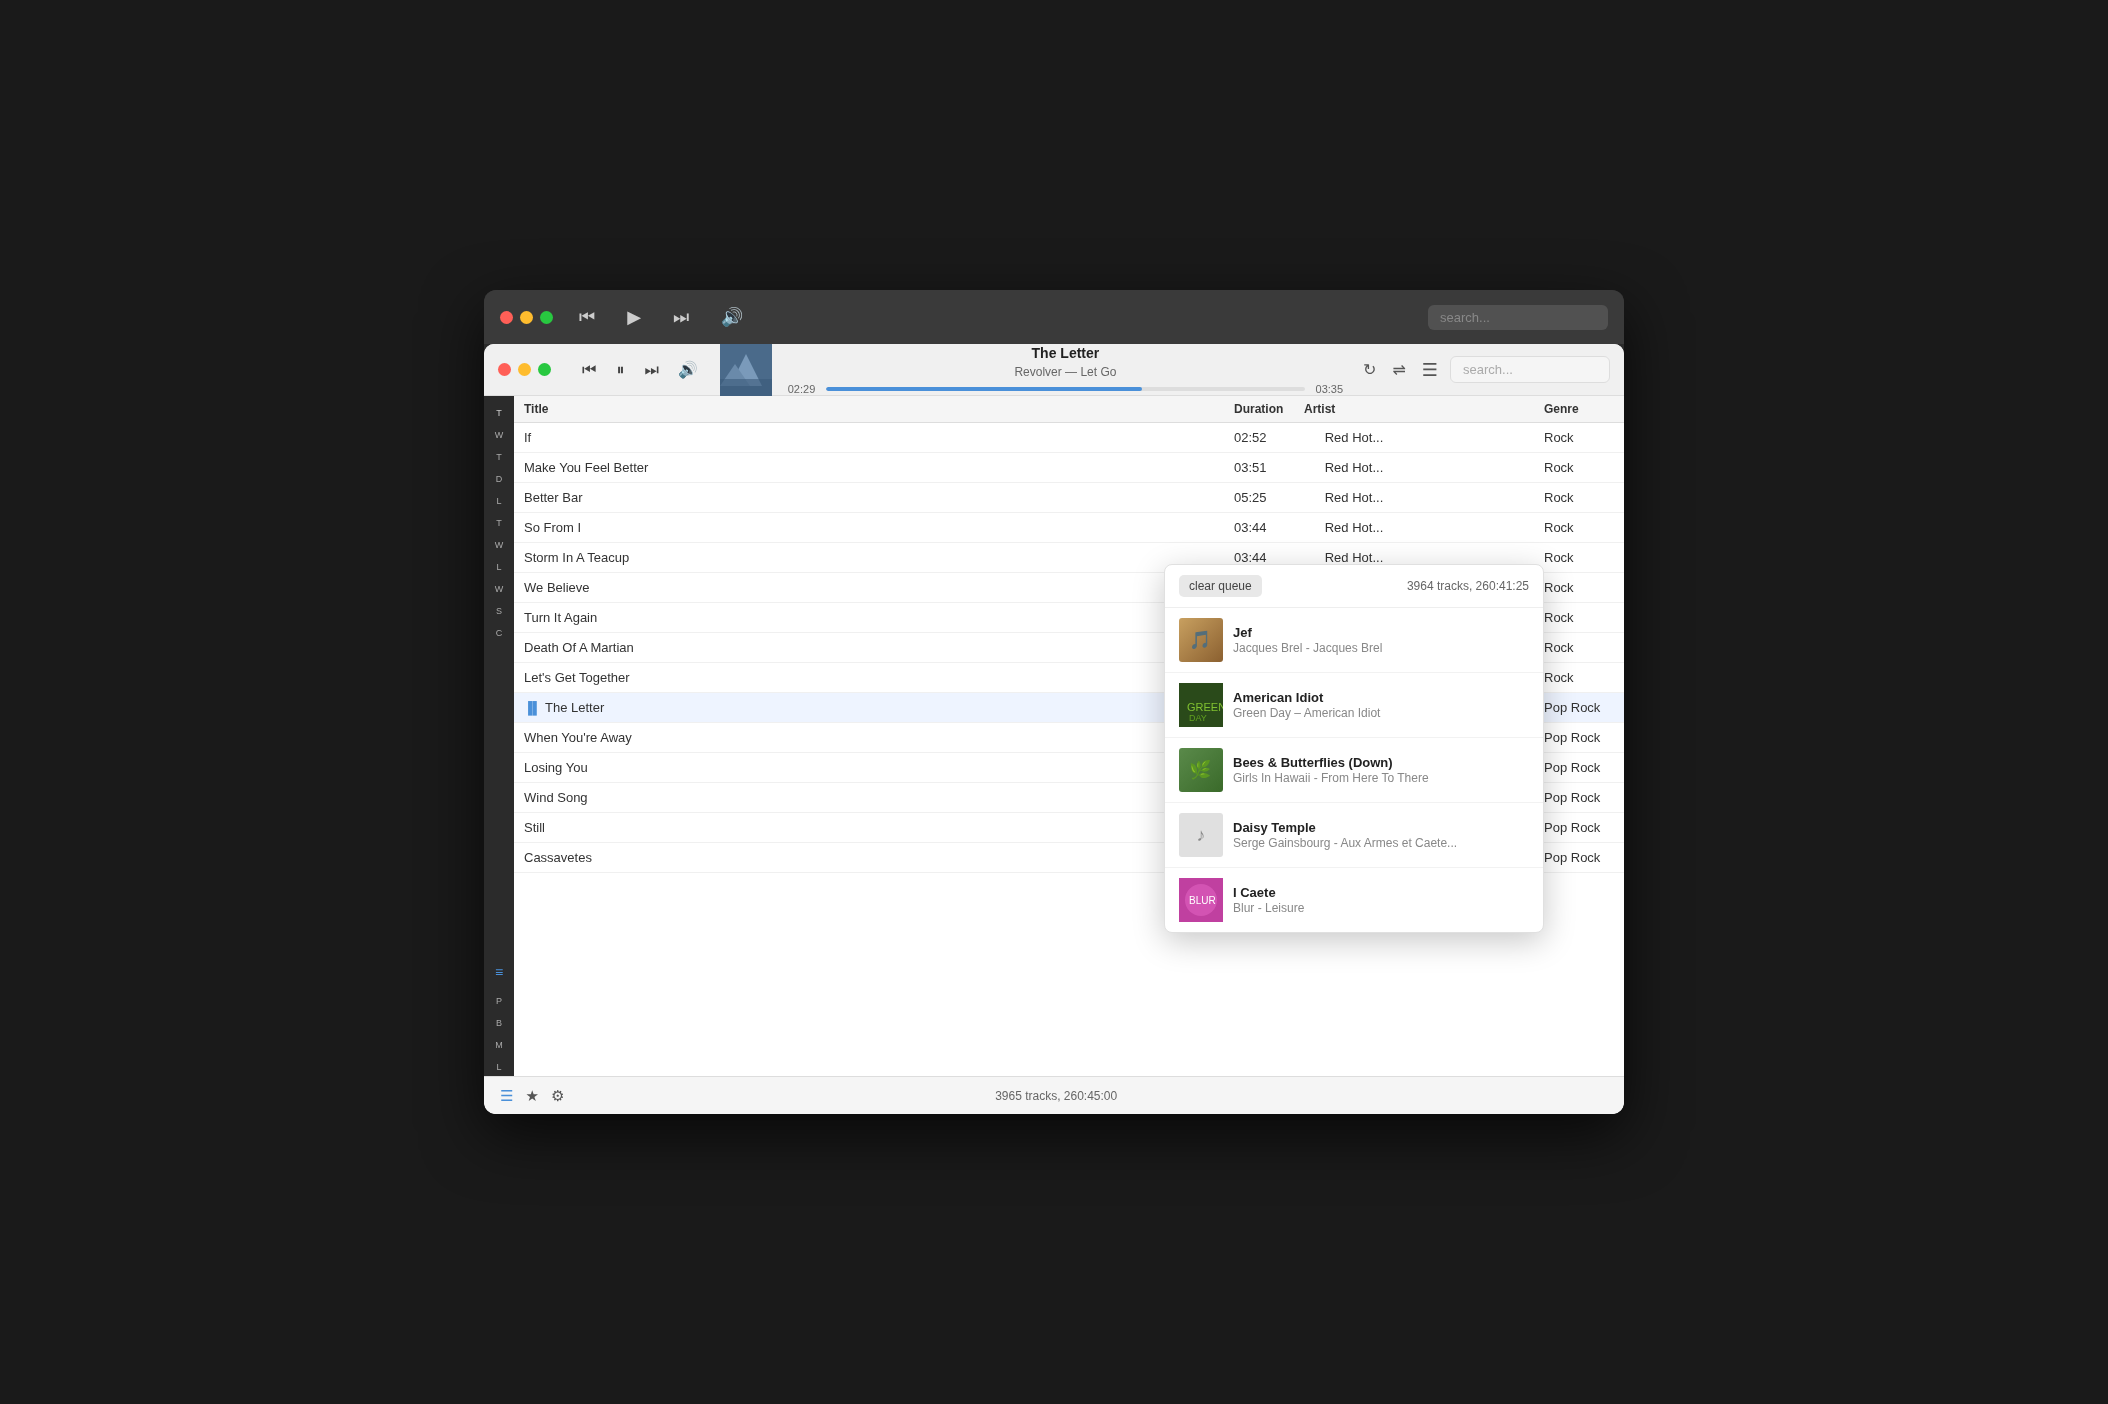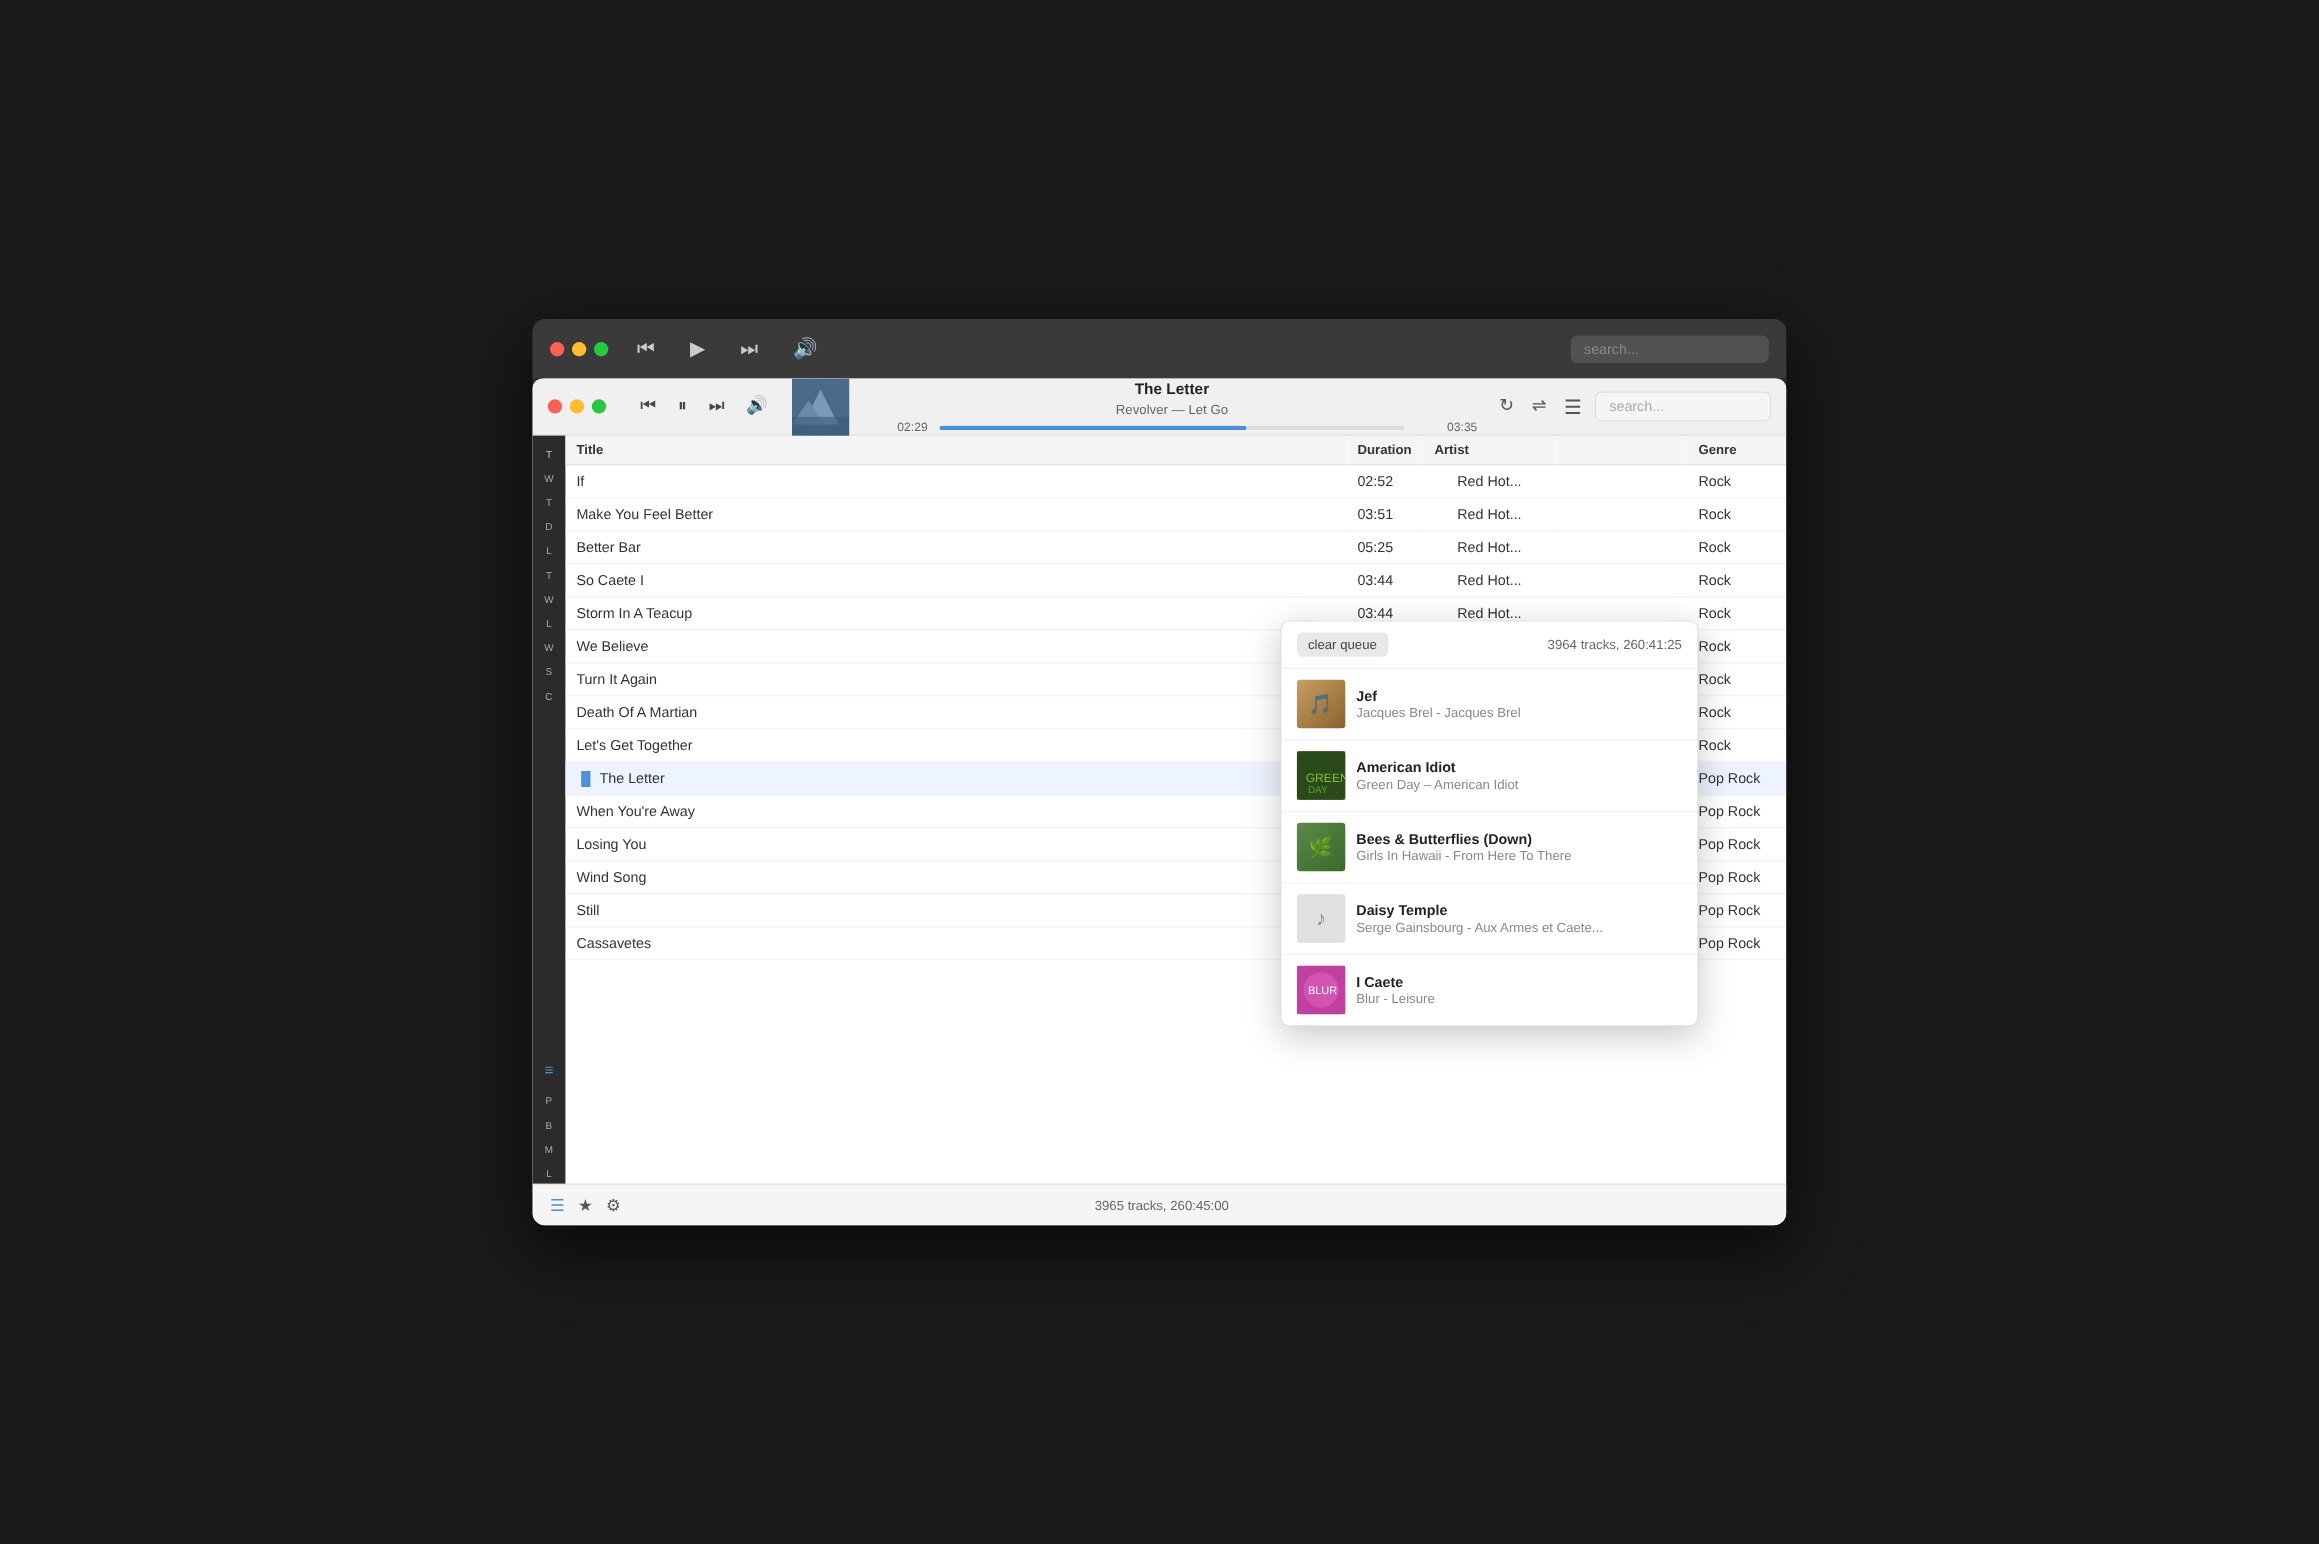--- a/index.html
+++ b/index.html
@@ -125,21 +125,20 @@
     .progress-row {
       display: flex;
       align-items: center;
       gap: 8px;
       width: 100%;
     }
     .time-label {
       font-size: 11px;
       color: #666;
       min-width: 30px;
-      margin-left: 28px;
     }
     .progress-bar {
       flex: 1;
       height: 4px;
       background: #ddd;
       border-radius: 2px;
       overflow: hidden;
     }
     .progress-fill {
       height: 100%;
@@ -453,21 +452,21 @@
                   <td class="td-genre">Rock</td>
                 </tr>
                 <tr>
                   <td class="td-title">Better Bar</td>
                   <td class="td-duration">05:25</td>
                   <td class="td-artist">Red Hot...</td>
                   <td class="td-album"></td>
                   <td class="td-genre">Rock</td>
                 </tr>
                 <tr>
-                  <td class="td-title">So Caete I</td>
+                  <td class="td-title">So From I</td>
                   <td class="td-duration">03:44</td>
                   <td class="td-artist">Red Hot...</td>
                   <td class="td-album"></td>
                   <td class="td-genre">Rock</td>
                 </tr>
                 <tr>
                   <td class="td-title">Storm In A Teacup</td>
                   <td class="td-duration">03:44</td>
                   <td class="td-artist">Red Hot...</td>
                   <td class="td-album"></td>

